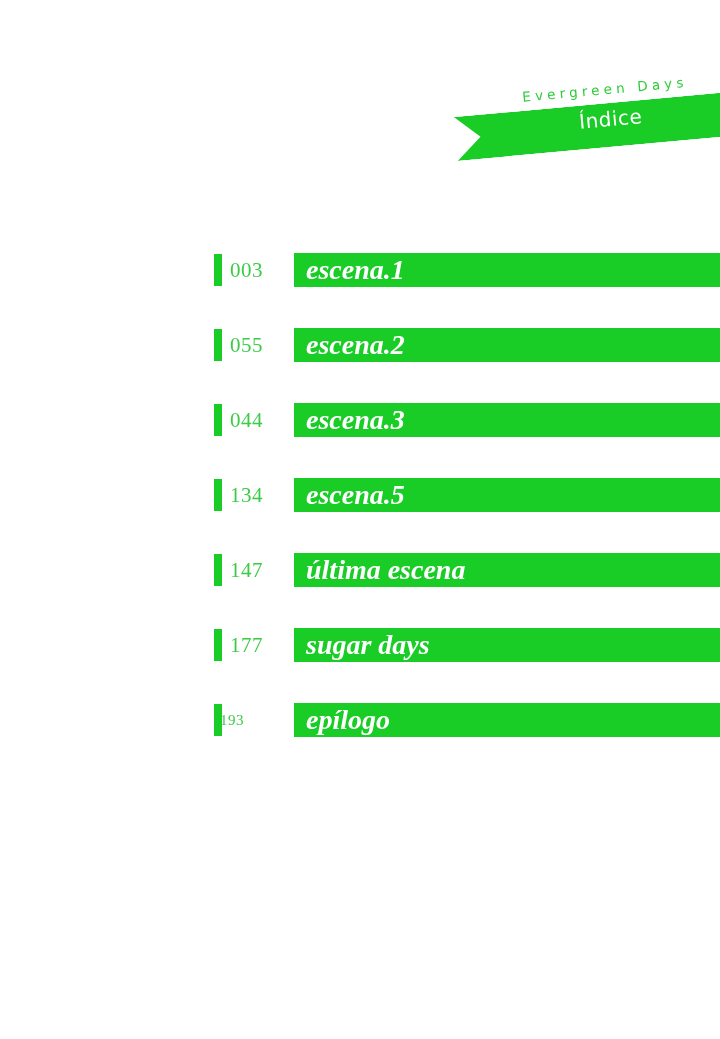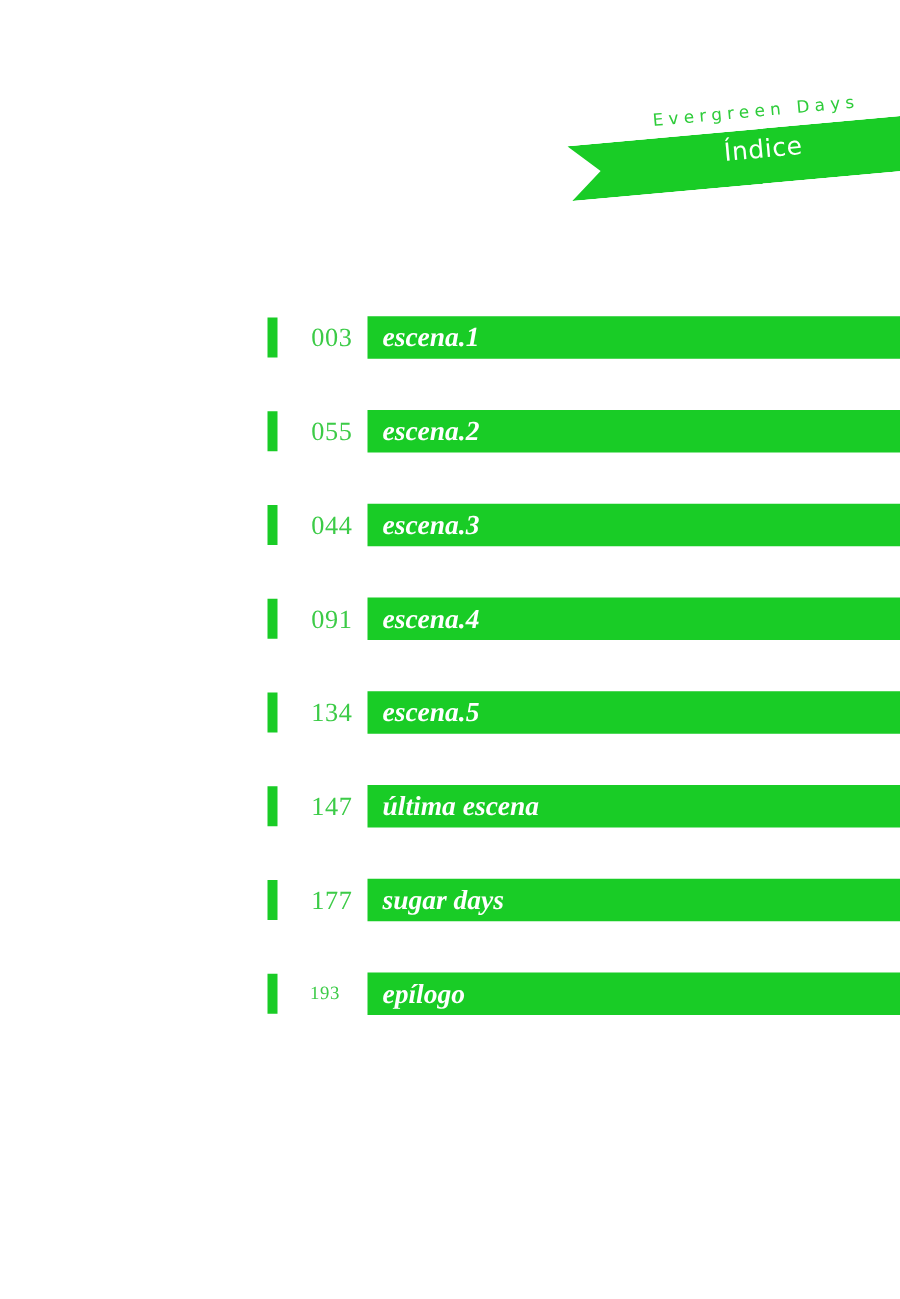--- a/index.html
+++ b/index.html
@@ -87,21 +87,21 @@
     height: 32px;
     background: #19cc26;
   }
   .entry-page {
     position: absolute;
     left: 230px;
     top: 0;
     width: 52px;
     height: 34px;
     line-height: 34px;
-    text-align: right;
+    text-align: left;
     color: #3ccb47;
     font-family: "Liberation Serif", serif;
     font-size: 21px;
     letter-spacing: 0.5px;
   }
   .toc-entry.small-page .entry-page {
     font-size: 15px;
     left: 220px;
   }
   .entry-bar {
@@ -115,21 +115,21 @@
   .entry-title {
     position: absolute;
     left: 12px;
     top: 0;
     height: 34px;
     line-height: 33px;
     color: #ffffff;
     font-family: "Liberation Serif", serif;
     font-style: italic;
     font-weight: bold;
-    font-size: 22px;
+    font-size: 28px;
     white-space: nowrap;
   }
 </style>
 </head>
 <body>
 
 <div id="banner-area">
   <div id="banner-rotor">
     <div id="ribbon-shape"></div>
     <div id="series-title">Evergreen Days</div>
@@ -154,27 +154,20 @@
     </div>
     <div class="toc-entry">
       <span class="entry-tick"></span>
       <span class="entry-page">044</span>
       <div class="entry-bar">
         <span class="entry-title">escena.3</span>
       </div>
     </div>
     <div class="toc-entry">
       <span class="entry-tick"></span>
-      <span class="entry-page">091</span>
-      <div class="entry-bar">
-        <span class="entry-title">escena.4</span>
-      </div>
-    </div>
-    <div class="toc-entry">
-      <span class="entry-tick"></span>
       <span class="entry-page">134</span>
       <div class="entry-bar">
         <span class="entry-title">escena.5</span>
       </div>
     </div>
     <div class="toc-entry">
       <span class="entry-tick"></span>
       <span class="entry-page">147</span>
       <div class="entry-bar">
         <span class="entry-title">última escena</span>

